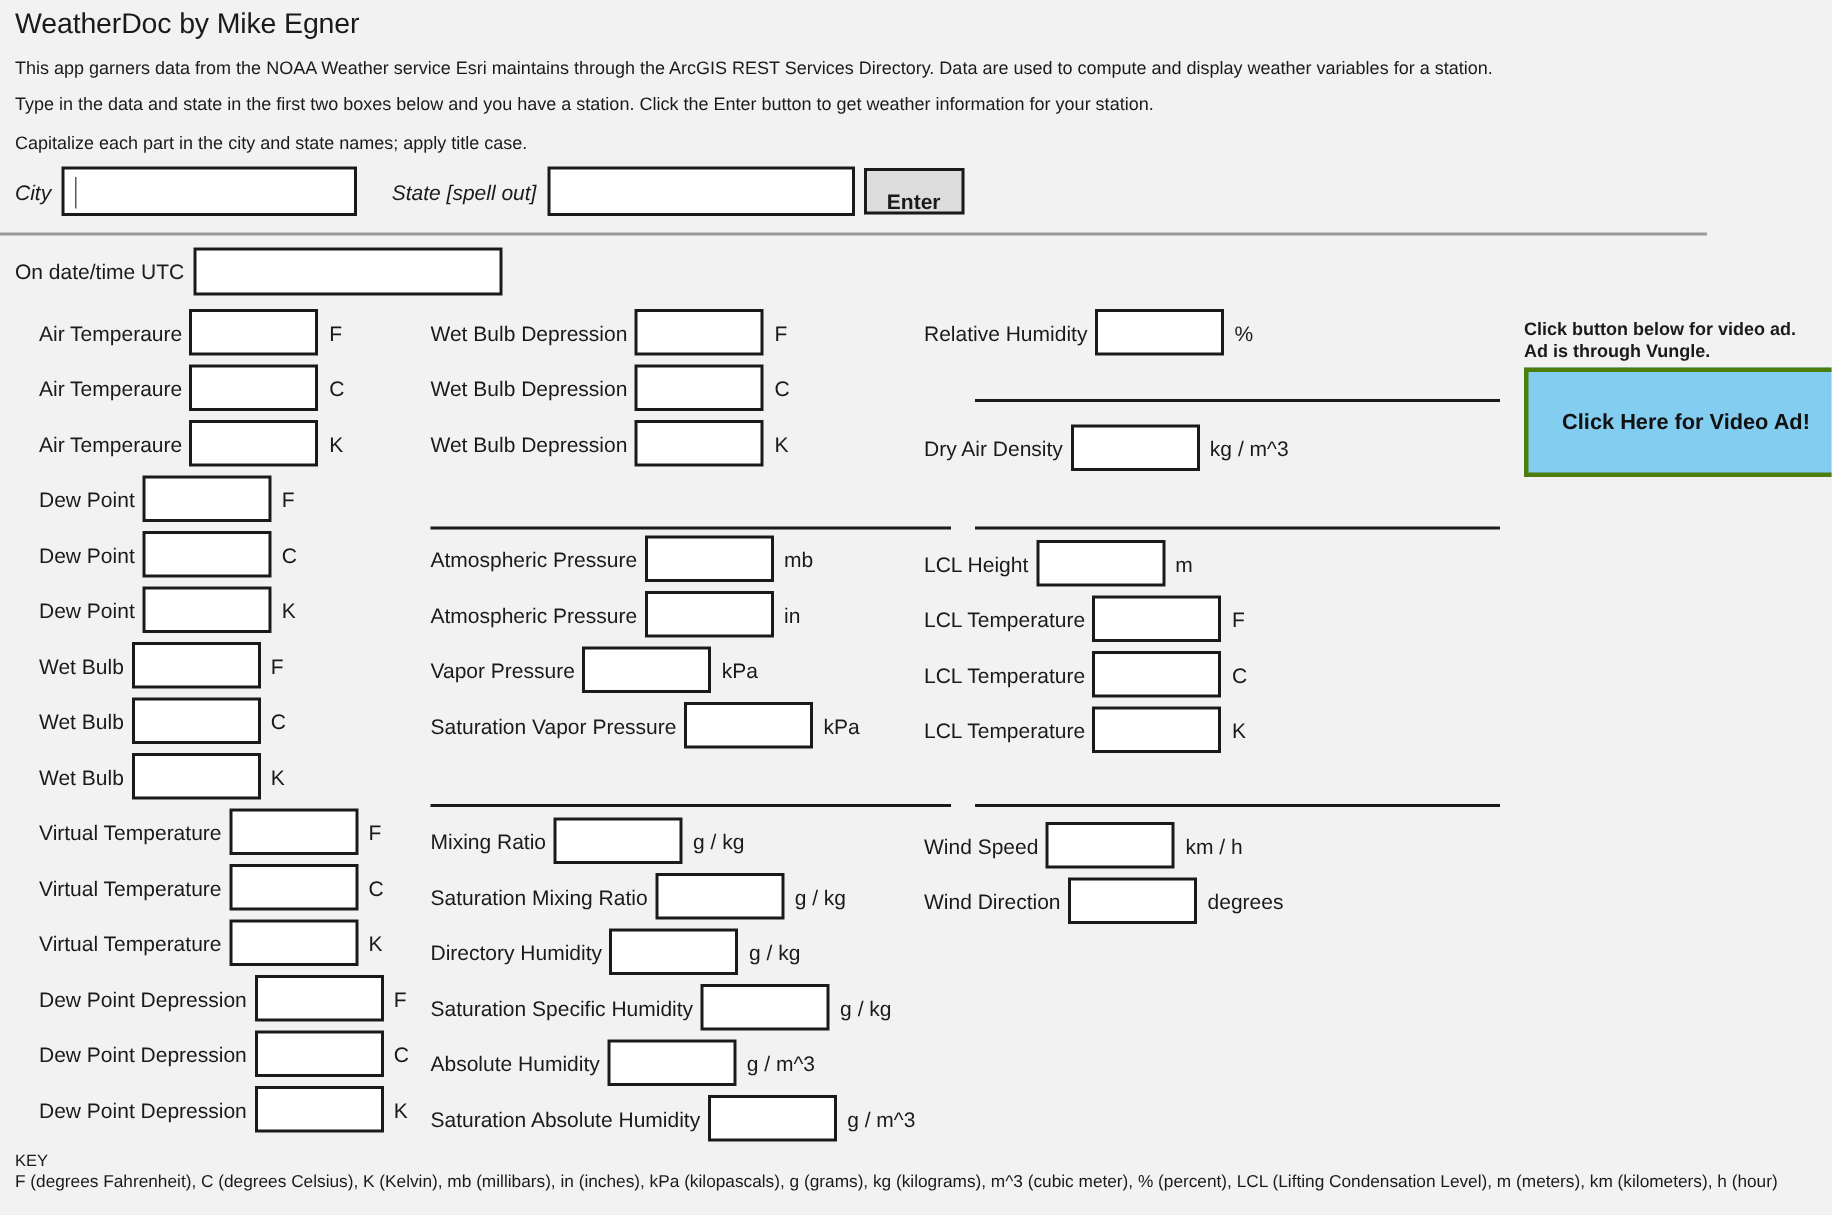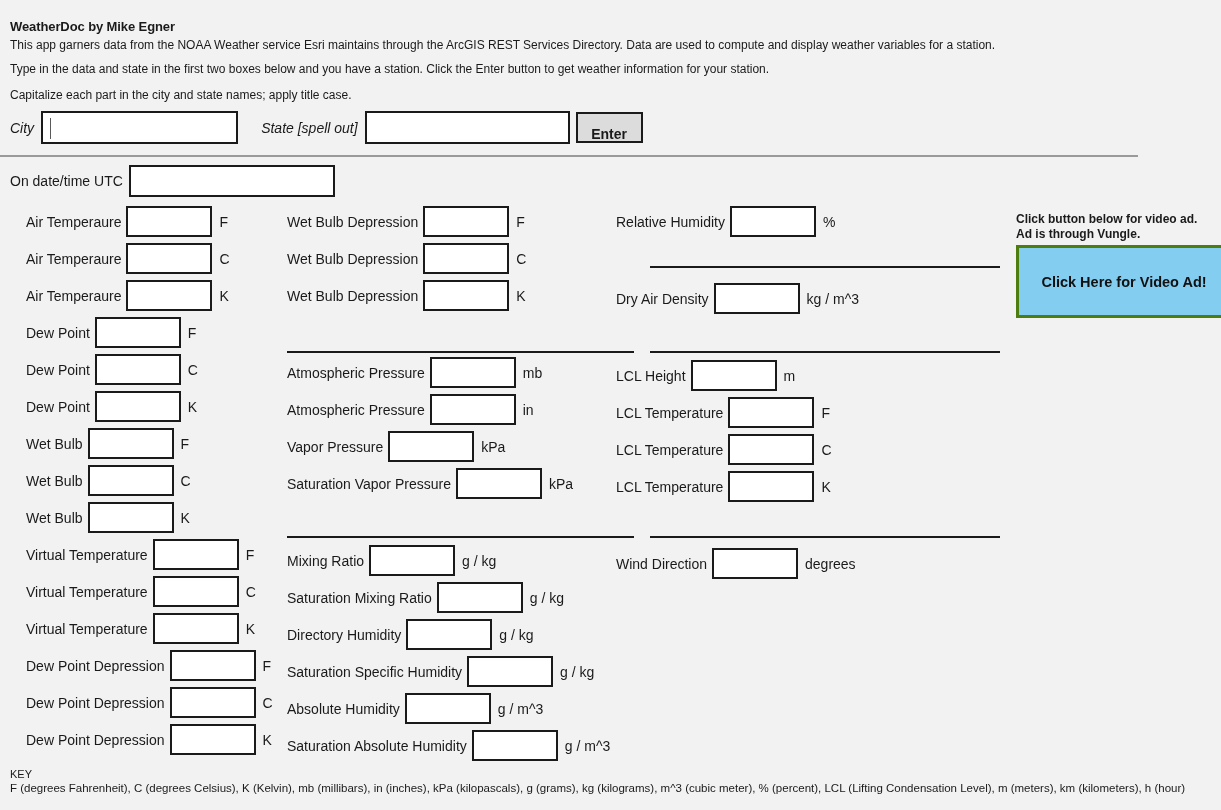--- a/index.html
+++ b/index.html
@@ -19,23 +19,23 @@
     position: relative;
     width: 1221px;
     height: 810px;
     background: #f2f2f2;
   }
 
   
   .app-title {
     position: absolute;
     left: 10px;
-    top: 19px;
-    font-size: 13px;
-    font-weight: bold;
+    top: 6px;
+    font-size: 19px;
+    font-weight: normal;
     letter-spacing: -0.1px;
   }
   .intro-line {
     position: absolute;
     left: 10px;
     font-size: 12px;
     white-space: nowrap;
   }
   .intro-1 { top: 38px; }
   .intro-2 { top: 62px; }
@@ -395,20 +395,25 @@
         <div class="fbox w86"></div>
         <span class="funit">C</span>
       </div>
       <div class="frow">
         <span class="flabel">LCL Temperature</span>
         <div class="fbox w86"></div>
         <span class="funit">K</span>
       </div>
       <div class="gap-l"></div>
       <div class="frow">
+        <span class="flabel">Wind Speed</span>
+        <div class="fbox w86"></div>
+        <span class="funit">km / h</span>
+      </div>
+      <div class="frow">
         <span class="flabel">Wind Direction</span>
         <div class="fbox w86"></div>
         <span class="funit">degrees</span>
       </div>
     </div>
   <div class="hr-sec" style="left:650px; top:266px; width:350px;"></div>
   <div class="hr-sec" style="left:650px; top:351px; width:350px;"></div>
   <div class="hr-sec" style="left:650px; top:536px; width:350px;"></div>
 
   <div class="ad-panel">

